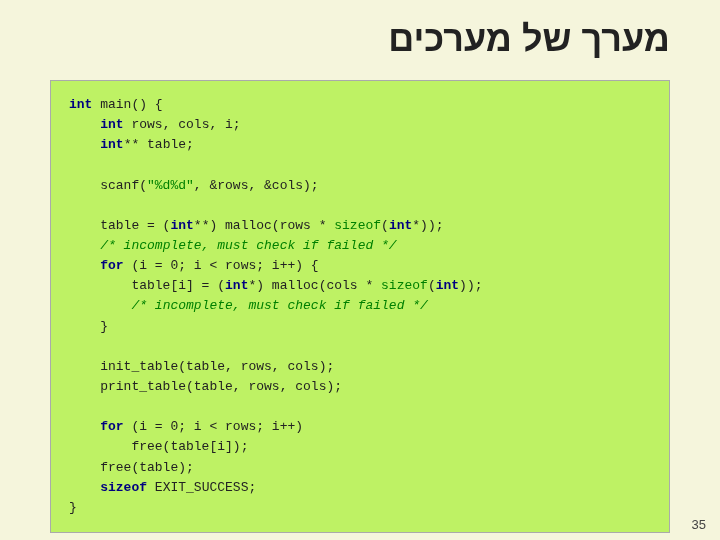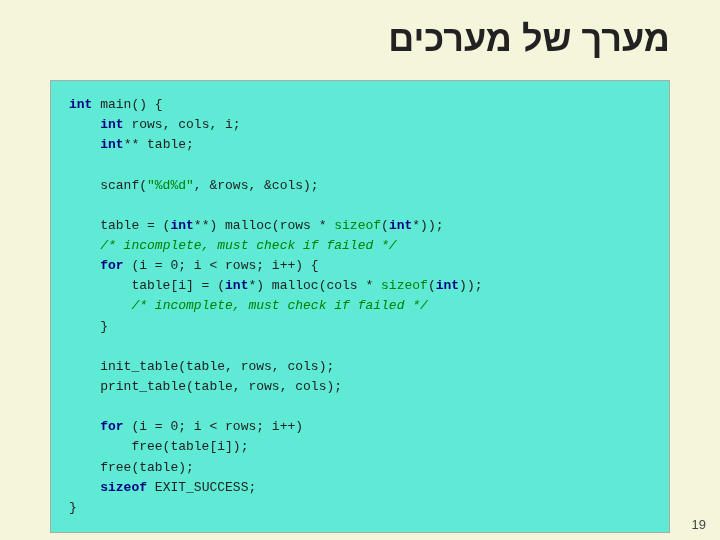--- a/index.html
+++ b/index.html
@@ -25,21 +25,21 @@
     .slide-number {
       position: absolute;
       bottom: 8px;
       right: 14px;
       font-size: 13px;
       color: #444;
     }
 
     .code-box {
       margin: 10px 50px 10px 50px;
-      background-color: #5eead4;
+      background-color: #bef264;
       border: 1.5px solid #aaa;
       padding: 14px 18px 14px 18px;
       font-family: 'Courier New', Courier, monospace;
       font-size: 13px;
       line-height: 1.55;
       color: #222;
     }
 
     .kw { color: #000080; font-weight: bold; }
     .comment { color: #008000; font-style: italic; }
@@ -67,13 +67,13 @@
     init_table(table, rows, cols);
     print_table(table, rows, cols);
 
     <span class="kw">for</span> (i = 0; i &lt; rows; i++)
         free(table[i]);
     free(table);
     <span class="kw">sizeof</span> EXIT_SUCCESS;
 }</pre>
 </div>
 
-<div class="slide-number">19</div>
+<div class="slide-number">35</div>
 
 </body></html>

